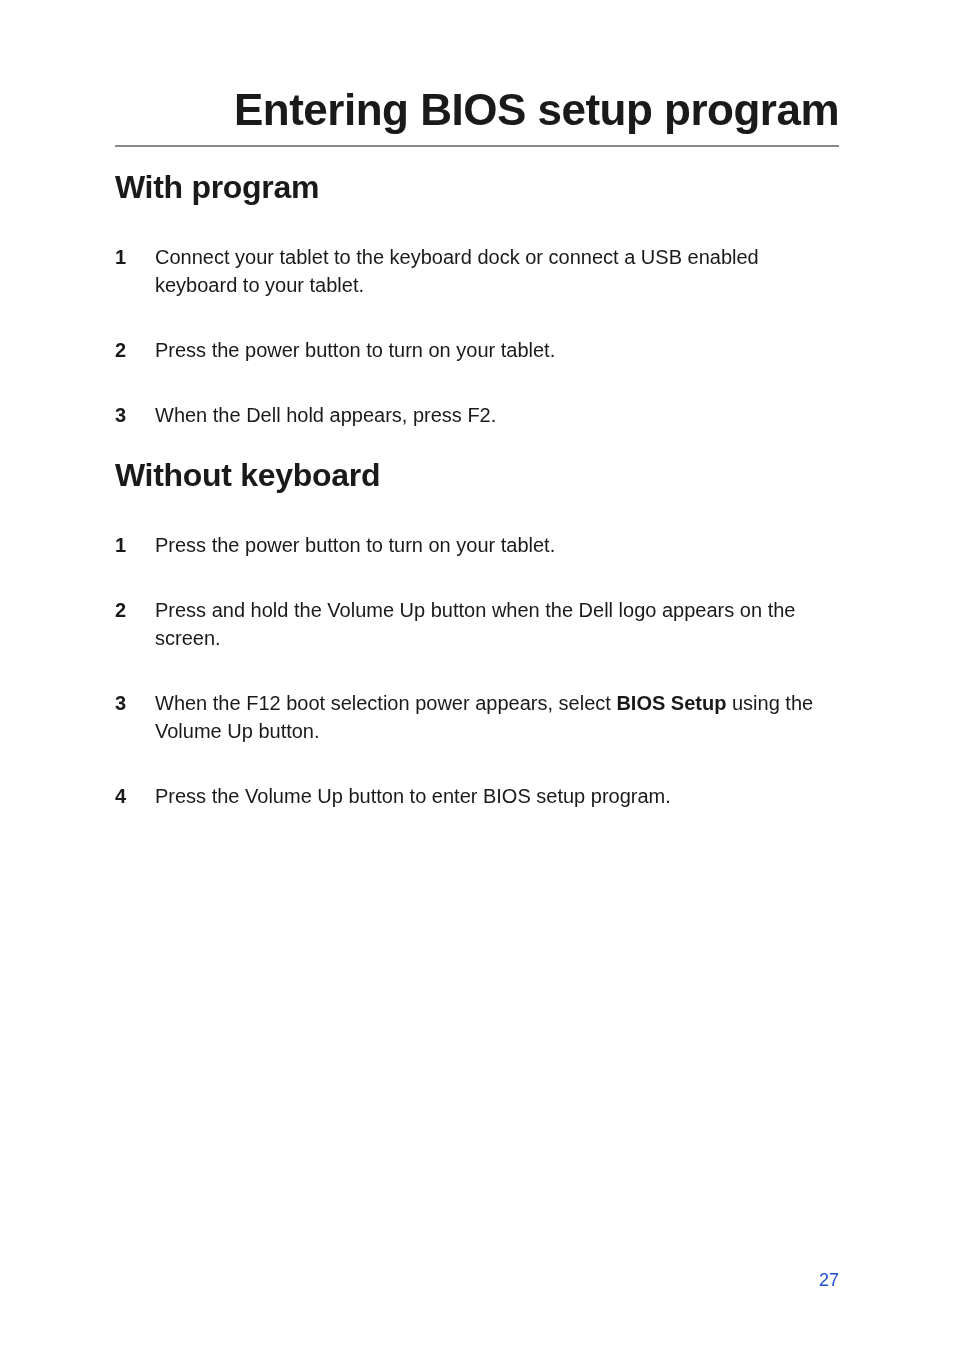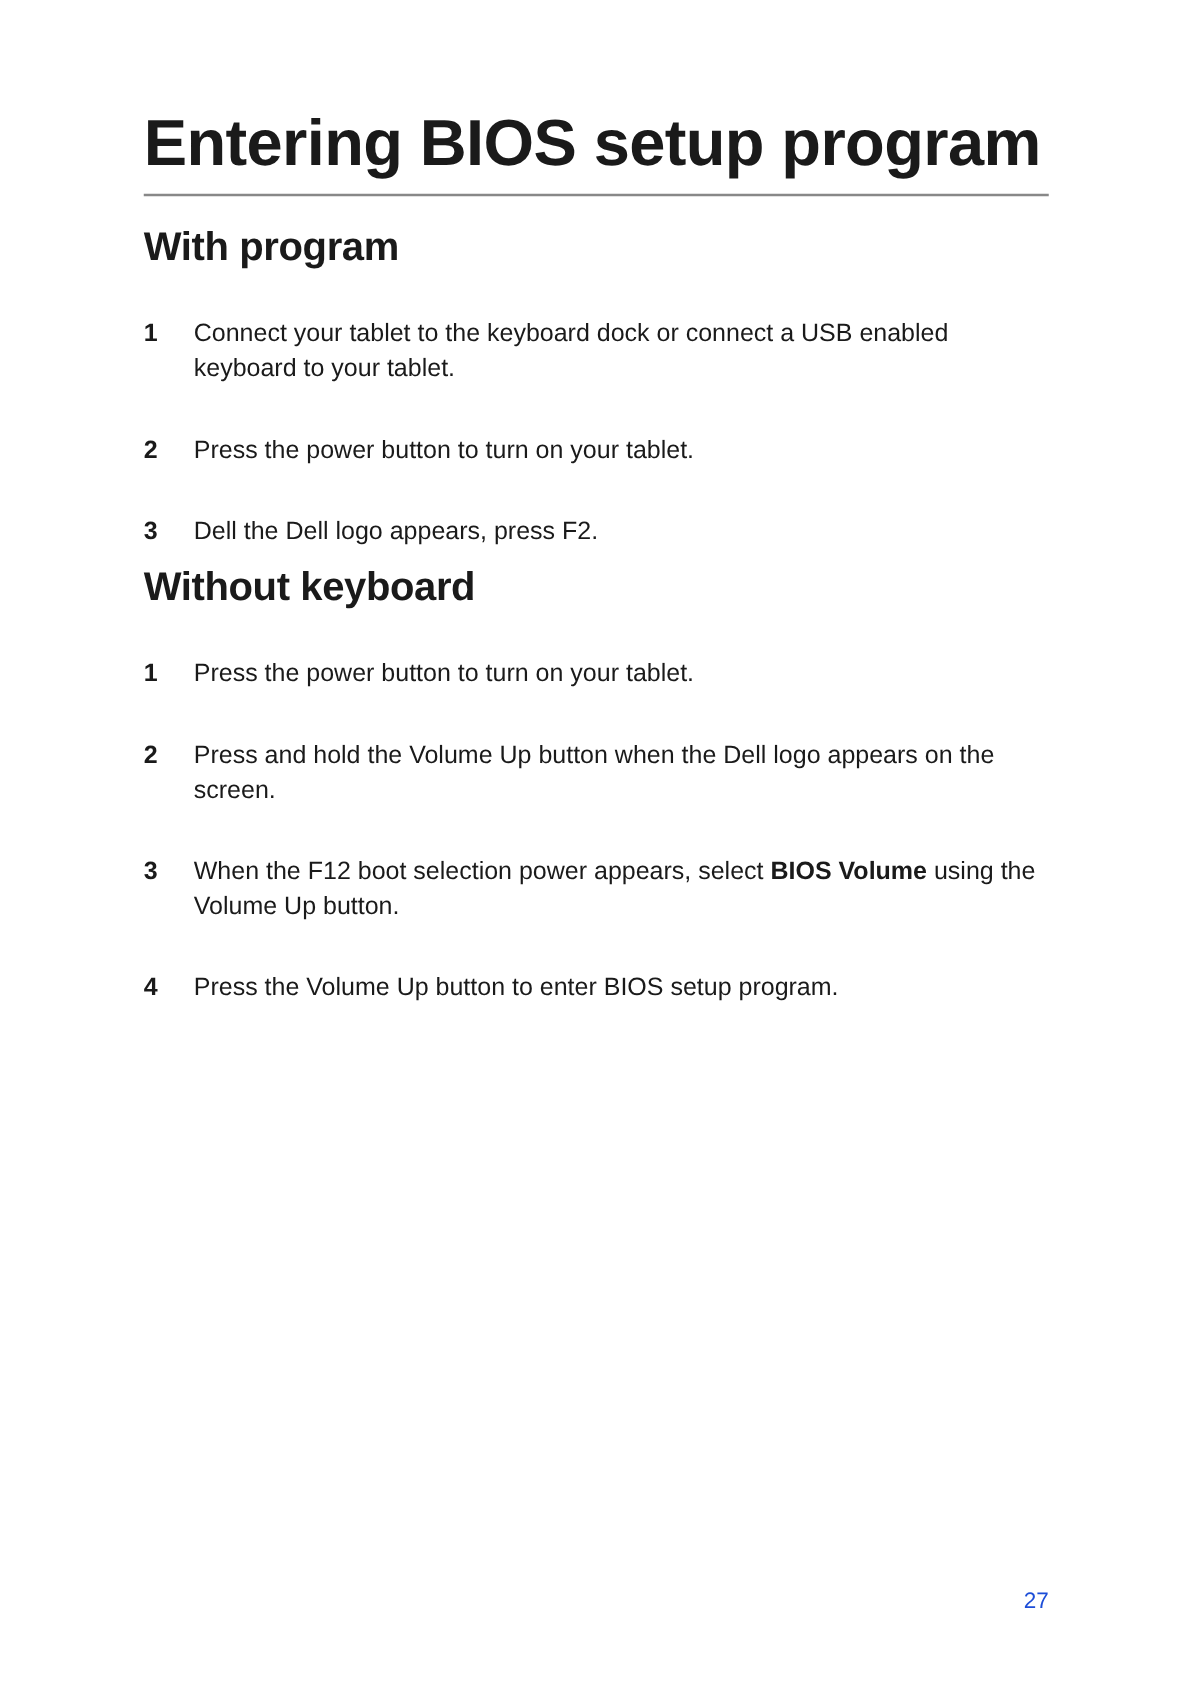--- a/index.html
+++ b/index.html
@@ -10,31 +10,32 @@
     body {
       width: 954px;
       height: 1366px;
       background: #ffffff;
       font-family: "Segoe UI", "Helvetica Neue", Arial, sans-serif;
       color: #1a1a1a;
       position: relative;
       padding: 85px 115px 0 115px;
     }
     .page-title {
-      font-size: 52px;
+      font-size: 44px;
       font-weight: 700;
       letter-spacing: -0.5px;
       padding-bottom: 10px;
       border-bottom: 2px solid #888;
       margin-bottom: 22px;
+      text-align: right;
     }
     .section-heading {
       font-size: 32px;
       font-weight: 700;
-      margin-top: 12px;
+      margin-top: 28px;
       margin-bottom: 28px;
       letter-spacing: -0.3px;
     }
     .section-heading:first-of-type {
       margin-top: 0;
     }
     ol.steps {
       list-style: none;
       counter-reset: step;
       padding-left: 0;
@@ -70,24 +71,24 @@
   </style>
 </head>
 <body>
 
 <h1 class="page-title">Entering BIOS setup program</h1>
 
 <h2 class="section-heading">With program</h2>
 <ol class="steps">
   <li><span>Connect your tablet to the keyboard dock or connect a USB enabled keyboard to your tablet.</span><span class="bold-inline"></span><span></span></li>
   <li><span>Press the power button to turn on your tablet.</span><span class="bold-inline"></span><span></span></li>
-  <li><span>Dell the Dell logo appears, press F2.</span><span class="bold-inline"></span><span></span></li>
+  <li><span>When the Dell hold appears, press F2.</span><span class="bold-inline"></span><span></span></li>
 </ol>
 
 <h2 class="section-heading">Without keyboard</h2>
 <ol class="steps">
   <li><span>Press the power button to turn on your tablet.</span><span class="bold-inline"></span><span></span></li>
   <li><span>Press and hold the Volume Up button when the Dell logo appears on the screen.</span><span class="bold-inline"></span><span></span></li>
-  <li><span>When the F12 boot selection power appears, select </span><span class="bold-inline">BIOS Volume</span><span> using the Volume Up button.</span></li>
+  <li><span>When the F12 boot selection power appears, select </span><span class="bold-inline">BIOS Setup</span><span> using the Volume Up button.</span></li>
   <li><span>Press the Volume Up button to enter BIOS setup program.</span><span class="bold-inline"></span><span></span></li>
 </ol>
 
 <div class="page-number">27</div>
 
 </body></html>

